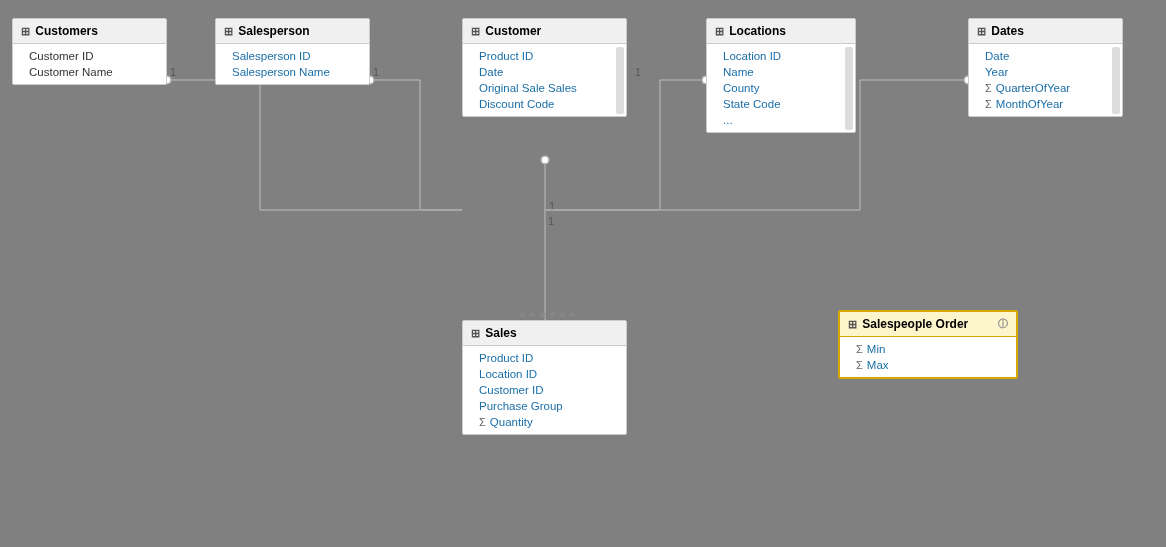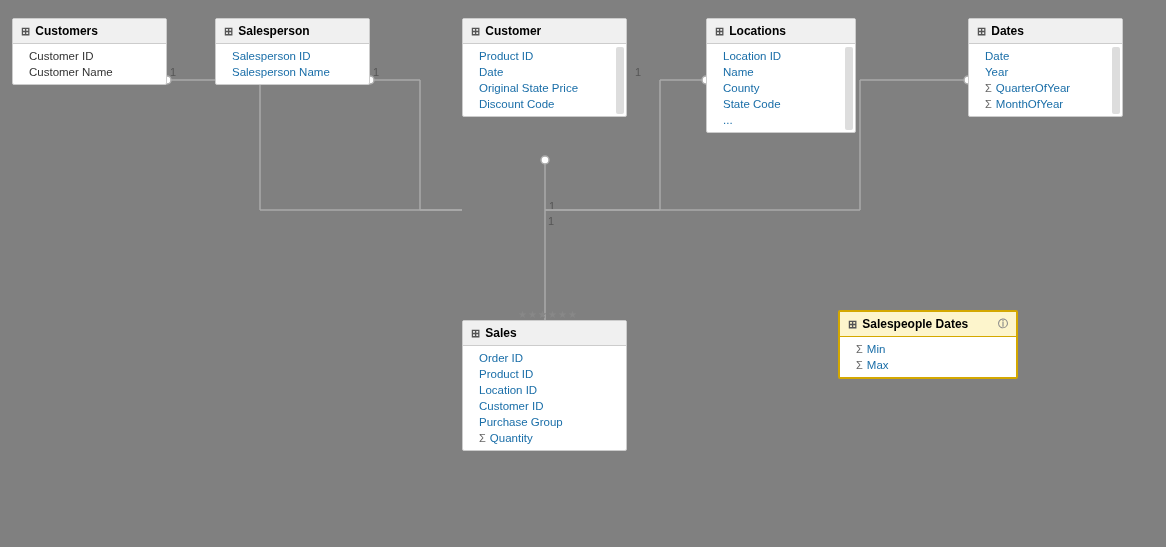--- a/index.html
+++ b/index.html
@@ -169,21 +169,21 @@
 </div>
 
 <div class="table-card" style="left:462px; top:18px; width:165px;">
   <div class="table-header">
     <span class="table-icon">⊞</span>
     <span>Customer</span>
   </div>
   <div class="table-body">
     <div class="table-row">Product ID</div>
     <div class="table-row">Date</div>
-    <div class="table-row">Original State Price</div>
+    <div class="table-row">Original Sale Sales</div>
     <div class="table-row">Discount Code</div>
   </div>
   <div class="scrollbar-placeholder"></div>
 </div>
 
 <div class="table-card" style="left:706px; top:18px; width:150px;">
   <div class="table-header">
     <span class="table-icon">⊞</span>
     <span>Locations</span>
   </div>
@@ -216,36 +216,35 @@
   </div>
   <div class="scrollbar-placeholder"></div>
 </div>
 
 <div class="table-card" style="left:462px; top:320px; width:165px;">
   <div class="table-header">
     <span class="table-icon">⊞</span>
     <span>Sales</span>
   </div>
   <div class="table-body">
-    <div class="table-row">Order ID</div>
     <div class="table-row">Product ID</div>
     <div class="table-row">Location ID</div>
     <div class="table-row">Customer ID</div>
     <div class="table-row">Purchase Group</div>
     <div class="table-row sigma">
       <span class="sigma-sym">Σ</span>
       <span>Quantity</span>
     </div>
   </div>
 </div>
 
 <div class="table-card salespeople-logic" style="left:838px; top:310px; width:180px;">
   <div class="table-header">
     <span class="table-icon">⊞</span>
-    <span>Salespeople Dates</span>
+    <span>Salespeople Order</span>
     <span style="margin-left:auto; color:#888; font-size:10px;">ⓘ</span>
   </div>
   <div class="table-body">
     <div class="table-row sigma">
       <span class="sigma-sym">Σ</span>
       <span>Min</span>
     </div>
     <div class="table-row sigma">
       <span class="sigma-sym">Σ</span>
       <span>Max</span>

